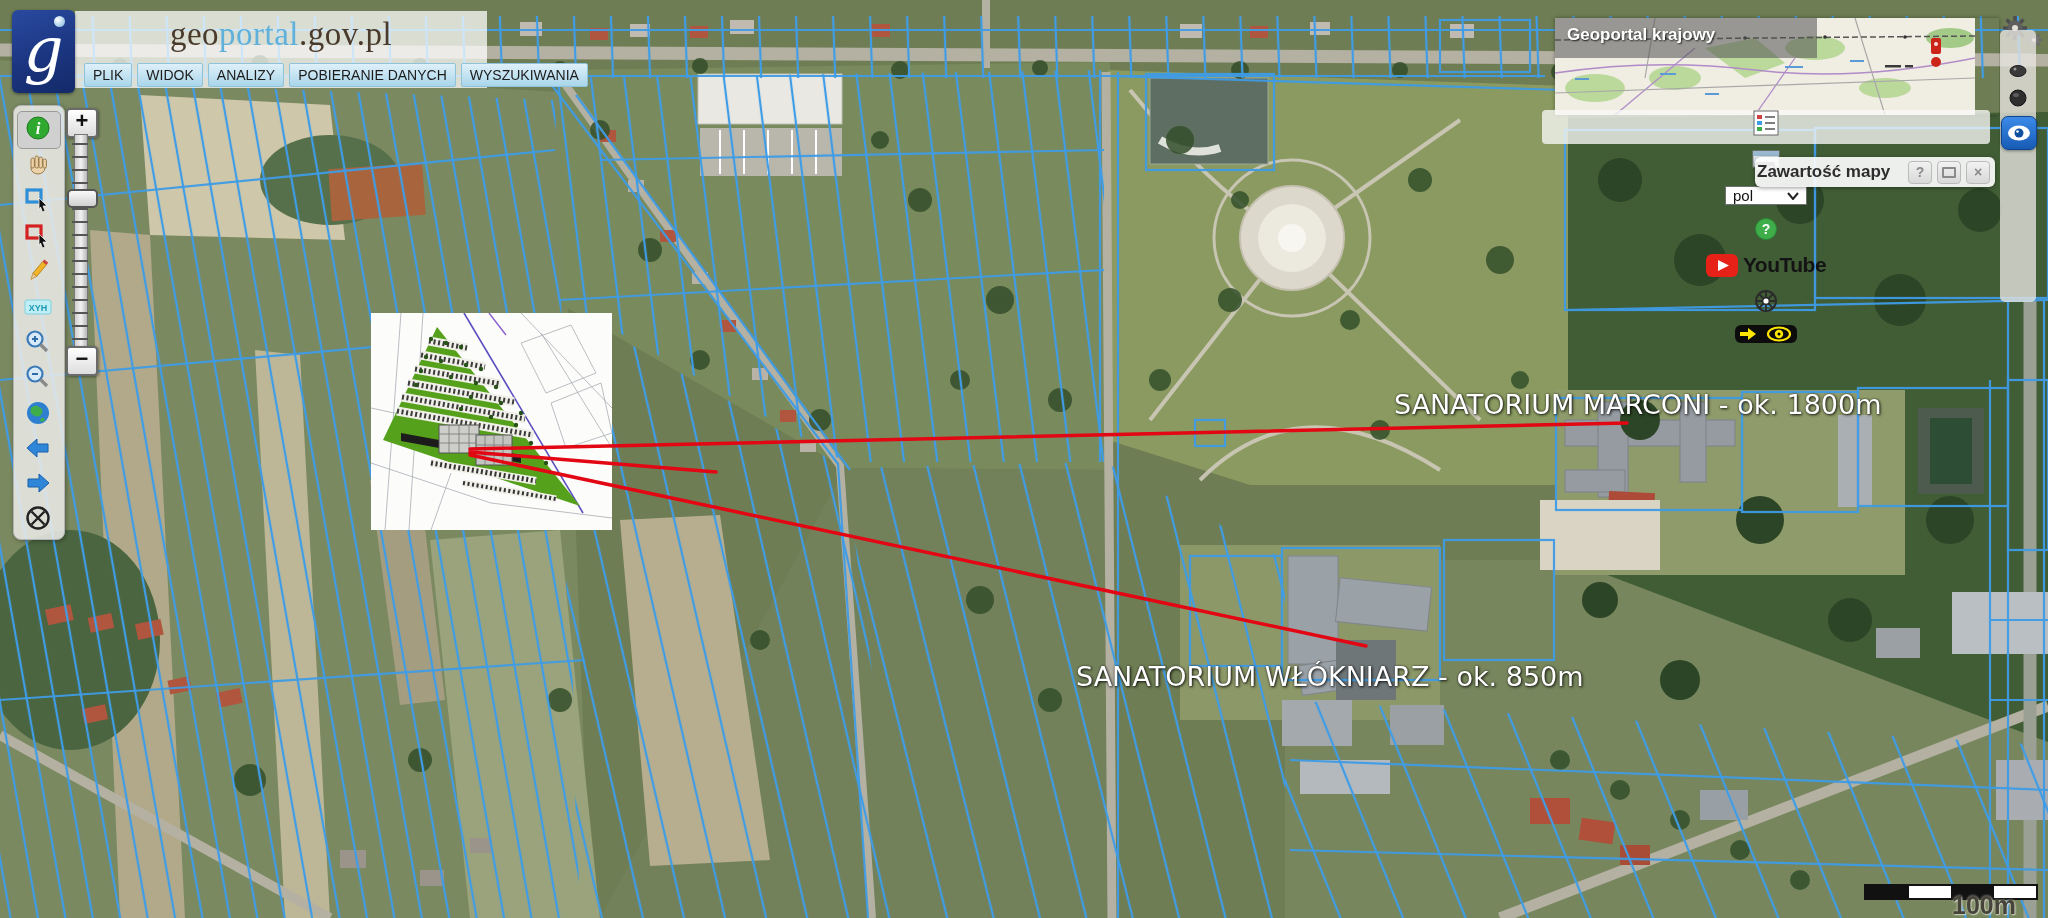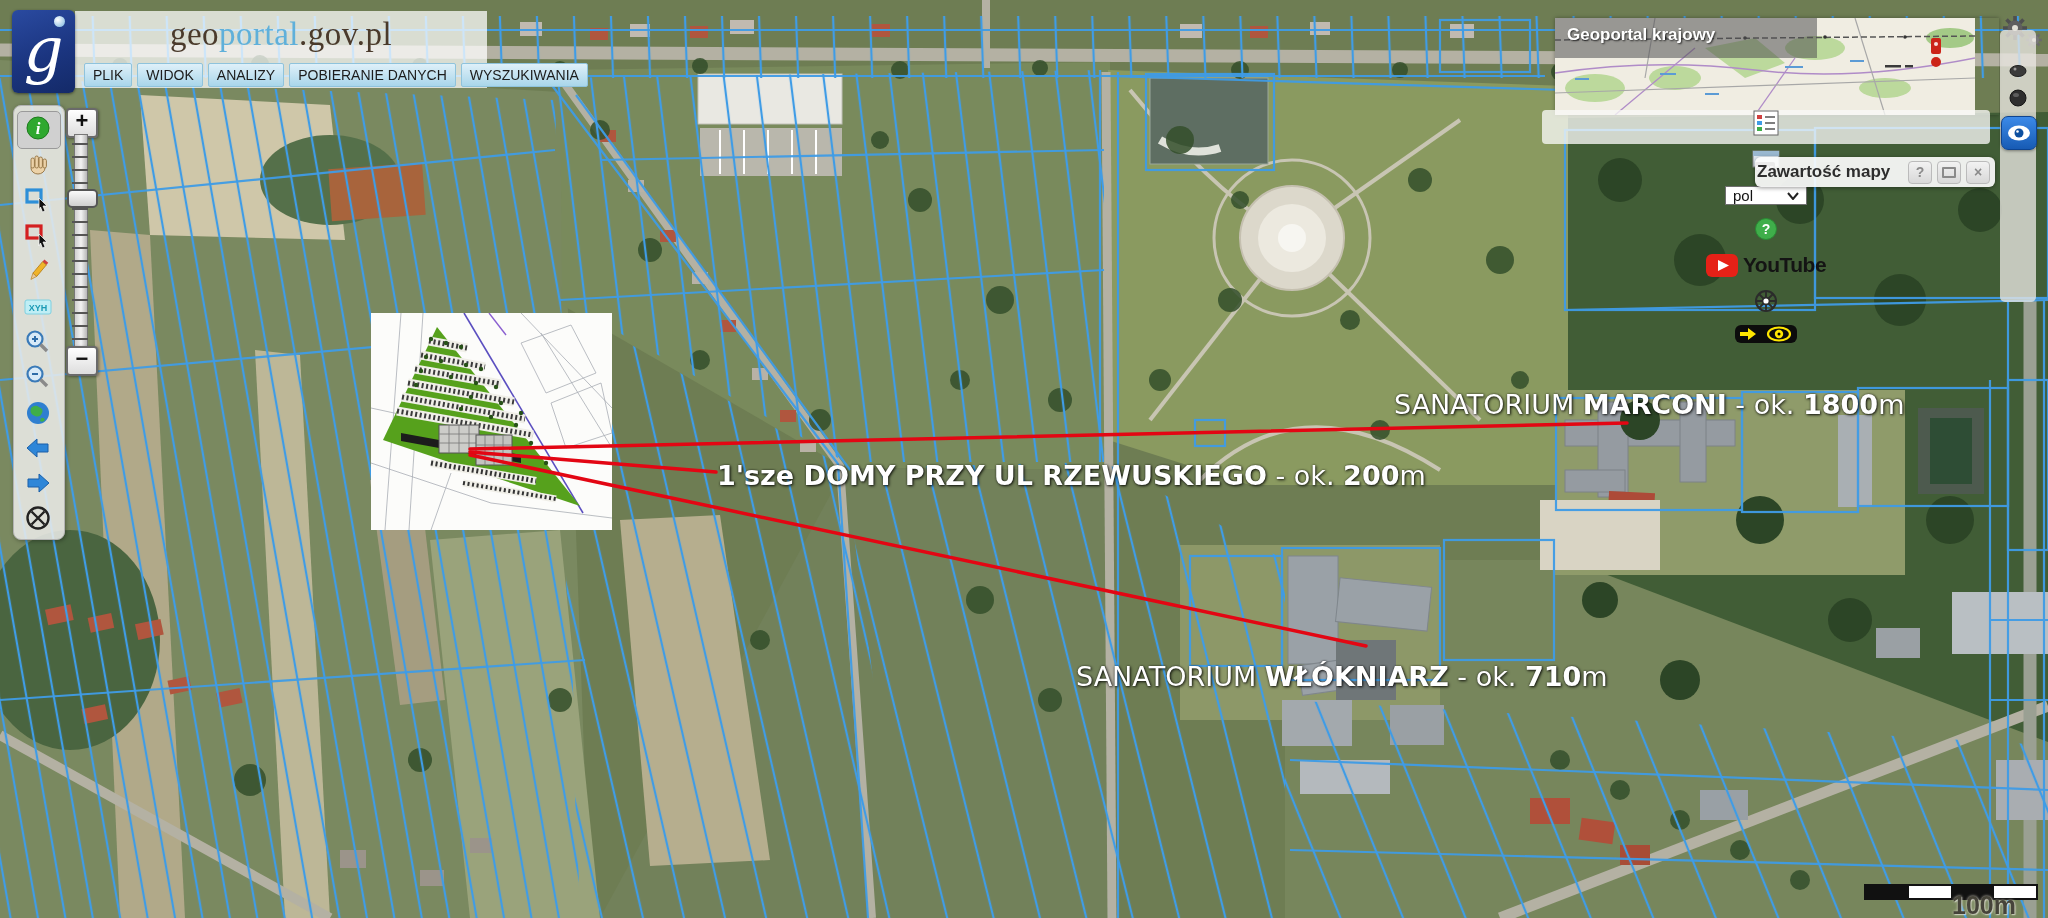--- a/index.html
+++ b/index.html
@@ -36,21 +36,21 @@
         box-shadow:1px 1px 3px rgba(0,0,0,.4);cursor:pointer;}
   .ztrack{left:74px;top:134px;width:12px;height:214px;background:linear-gradient(90deg,#cfcfcf,#f2f2f2,#b8b8b8);
         border:1px solid #777;cursor:pointer;}
   .ztick{position:absolute;left:-3px;width:16px;height:0;border-top:2px solid #555;}
   .zhandle{left:67px;top:189px;width:27px;height:15px;background:linear-gradient(#fafafa,#cfcfcf);
         border:2px solid #555;border-radius:5px;cursor:grab;}
 
   
   .ann{color:#fff;font-family:"DejaVu Sans",sans-serif;font-size:27px;white-space:nowrap;
        text-shadow:1px 1px 3px rgba(0,0,0,.85),0 0 2px rgba(0,0,0,.55);}
-  .ann b{font-weight:700;}
+  .ann b{font-weight:400;}
 
   
   .ovw{left:1555px;top:18px;width:444px;height:97px;box-shadow:0 0 4px rgba(0,0,0,.35);cursor:pointer;}
   .ovw-title{position:absolute;left:12px;top:7px;font-size:17px;font-weight:bold;color:#fff;
        text-shadow:1px 1px 2px rgba(0,0,0,.7);}
   .tr-bar{left:1542px;top:110px;width:448px;height:34px;background:rgba(248,248,246,.78);
        border-radius:4px;display:flex;align-items:center;gap:12px;padding:0 10px;box-sizing:border-box;flex-direction:column;}
   .lang{width:66px;height:26px;background:#fff;border:1px solid #6f6f6f;display:flex;
        align-items:center;justify-content:space-between;padding:0 7px;font-size:15px;color:#111;cursor:pointer;}
   .yt{display:flex;align-items:center;gap:5px;cursor:pointer;}
@@ -388,25 +388,22 @@
     <g stroke="#e30613" stroke-width="3.5" stroke-linecap="round">
       <line x1="470" y1="449" x2="1627" y2="423"></line>
       <line x1="470" y1="452" x2="716" y2="472"></line>
       <line x1="470" y1="455" x2="1366" y2="646"></line>
     </g>
   </svg>
 
   <div class="abs ann" style="left:1394px;top:389px">
     <span>SANATORIUM </span><b>MARCONI</b><span> - ok. </span><b>1800</b><span>m</span>
   </div>
-  <div class="abs ann" style="left:717px;top:460px">
-    <span></span><b>1'sze DOMY PRZY UL RZEWUSKIEGO</b><span> - ok. </span><b>200</b><span>m</span>
-  </div>
   <div class="abs ann" style="left:1076px;top:661px">
-    <span>SANATORIUM </span><b>WŁÓKNIARZ</b><span> - ok. </span><b>710</b><span>m</span>
+    <span>SANATORIUM </span><b>WŁÓKNIARZ</b><span> - ok. </span><b>850</b><span>m</span>
   </div>
 
   <div class="abs hband"></div>
   <div class="abs logo"><span>g</span><span class="dot"></span></div>
   <div class="abs menu">
     <div class="mi">PLIK</div>
     <div class="mi">WIDOK</div>
     <div class="mi">ANALIZY</div>
     <div class="mi">POBIERANIE DANYCH</div>
     <div class="mi">WYSZUKIWANIA</div>

